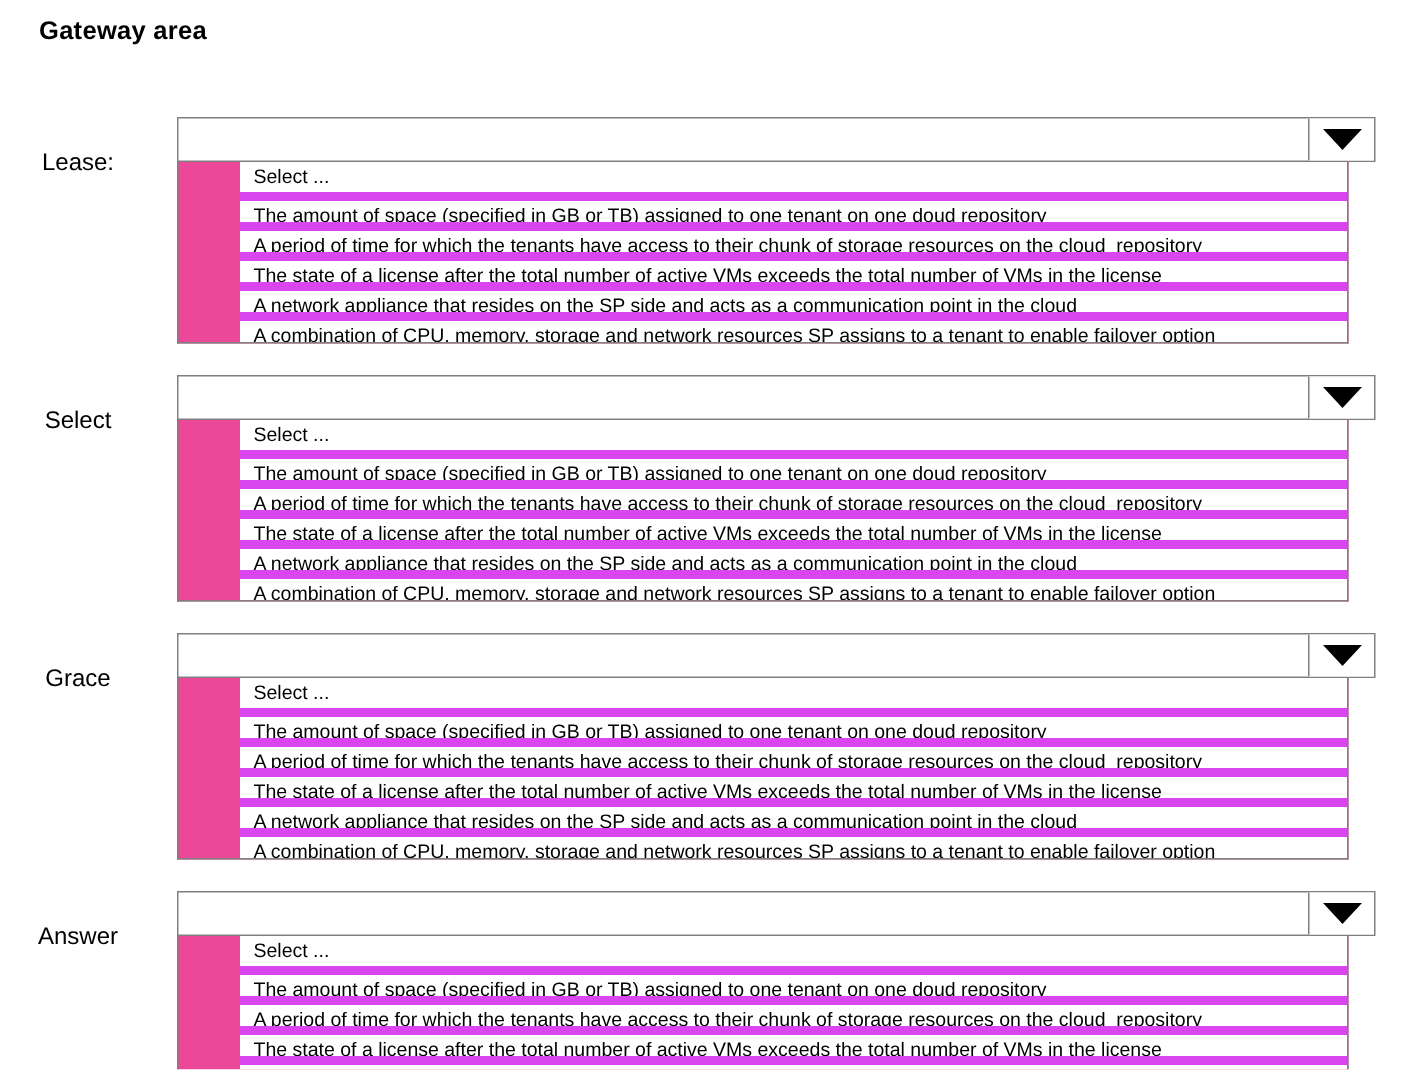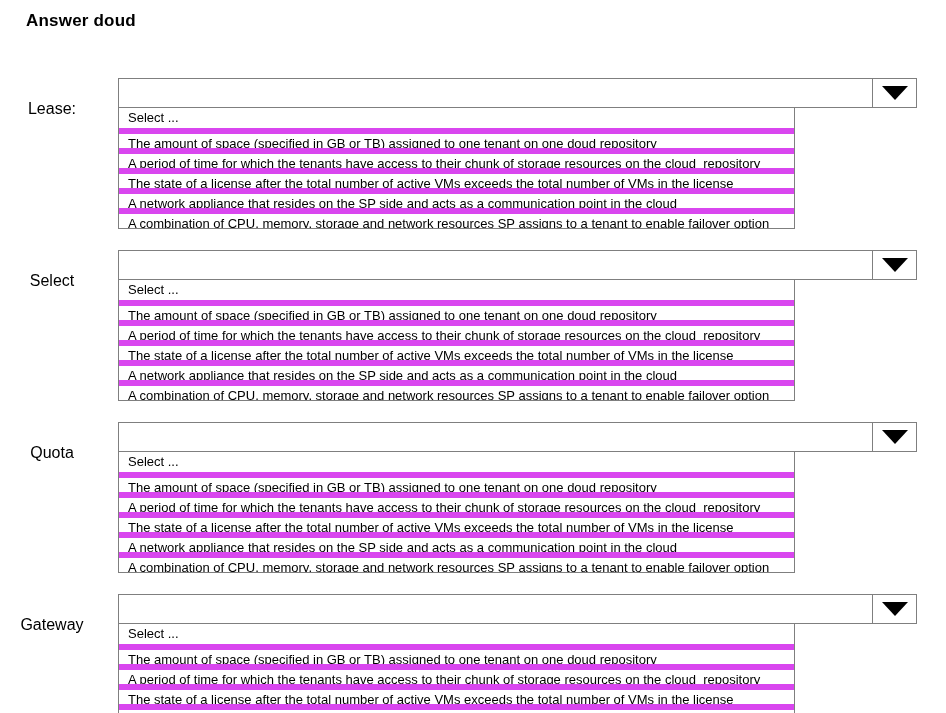--- a/index.html
+++ b/index.html
@@ -63,42 +63,43 @@
     justify-content: center;
     cursor: pointer;
   }
   .tri {
     width: 0; height: 0;
     border-left: 13px solid transparent;
     border-right: 13px solid transparent;
     border-top: 14px solid #000;
   }
   .menu {
-    width: 677px;
+    width: 781px;
     background: #ec4899;
     border: 1px solid #7f7f7f;
     border-top: none;
+    padding-left: 41px;
   }
   .option {
     height: 20px;
     line-height: 19px;
     padding-left: 9px;
     font-size: 13px;
     white-space: pre;
     overflow: hidden;
     background: #fff;
   }
   .option + .option { border-top: 6px solid #d946ef; }
 </style>
 </head>
 <body>
 
 <div class="page">
 
-  <div class="title">Answer doud</div>
+  <div class="title">Gateway area</div>
 
   <div class="widget w1">
     <div class="qlabel">Lease:</div>
     <div class="control">
       <div class="select">
         <div class="select-value"></div>
         <div class="arrow-btn">
           <div class="tri"></div>
         </div>
       </div>
@@ -127,41 +128,41 @@
         <div class="option">The amount of space (specified in GB or TB) assigned to one tenant on one doud repository</div>
         <div class="option">A period of time for which the tenants have access to their chunk of storage resources on the cloud  repository</div>
         <div class="option">The state of a license after the total number of active VMs exceeds the total number of VMs in the license</div>
         <div class="option">A network appliance that resides on the SP side and acts as a communication point in the cloud</div>
         <div class="option">A combination of CPU, memory, storage and network resources SP assigns to a tenant to enable failover option</div>
       </div>
     </div>
   </div>
 
   <div class="widget w3">
-    <div class="qlabel">Quota</div>
+    <div class="qlabel">Grace</div>
     <div class="control">
       <div class="select">
         <div class="select-value"></div>
         <div class="arrow-btn">
           <div class="tri"></div>
         </div>
       </div>
       <div class="menu">
         <div class="option">Select ...</div>
         <div class="option">The amount of space (specified in GB or TB) assigned to one tenant on one doud repository</div>
         <div class="option">A period of time for which the tenants have access to their chunk of storage resources on the cloud  repository</div>
         <div class="option">The state of a license after the total number of active VMs exceeds the total number of VMs in the license</div>
         <div class="option">A network appliance that resides on the SP side and acts as a communication point in the cloud</div>
         <div class="option">A combination of CPU, memory, storage and network resources SP assigns to a tenant to enable failover option</div>
       </div>
     </div>
   </div>
 
   <div class="widget w4">
-    <div class="qlabel">Gateway</div>
+    <div class="qlabel">Answer</div>
     <div class="control">
       <div class="select">
         <div class="select-value"></div>
         <div class="arrow-btn">
           <div class="tri"></div>
         </div>
       </div>
       <div class="menu">
         <div class="option">Select ...</div>
         <div class="option">The amount of space (specified in GB or TB) assigned to one tenant on one doud repository</div>

